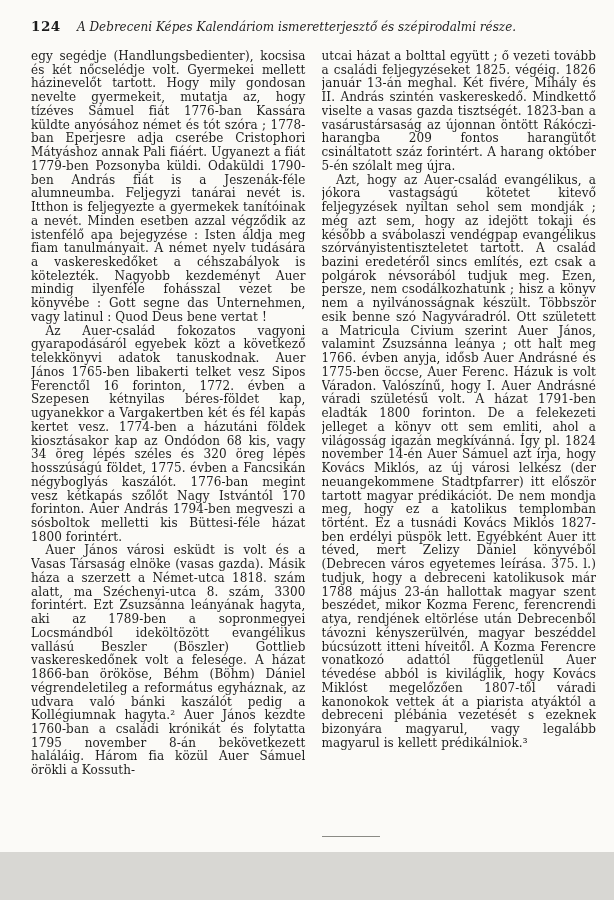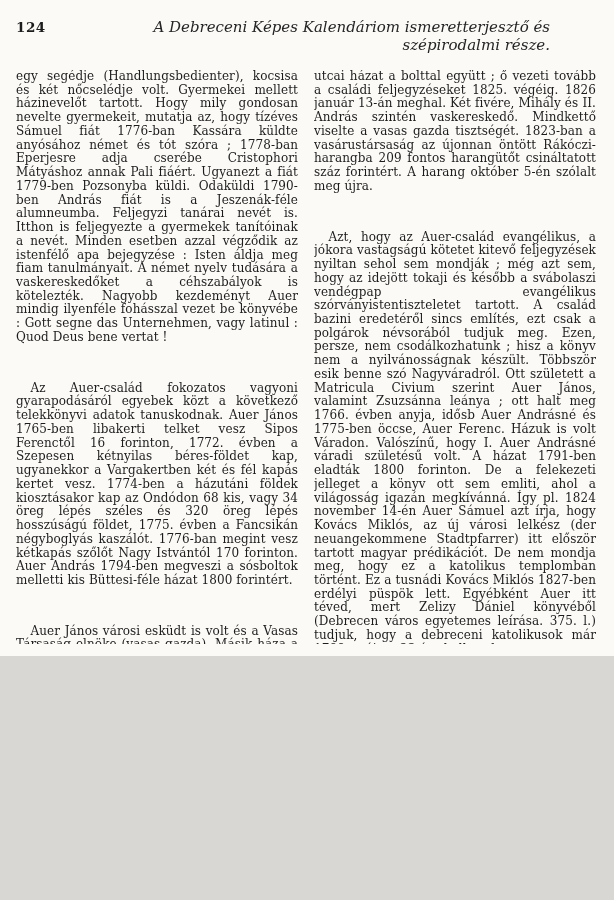--- a/index.html
+++ b/index.html
@@ -1,44 +1,44 @@
 <!DOCTYPE html>
 <html lang="hu"><head>
 <meta charset="utf-8">
 <style>
   html, body { margin: 0; padding: 0; background: #d8d7d3; }
   .page {
     width: 614px;
-    height: 656px;
+    height: 852px;
     margin: 0 auto;
     background: #fbfaf7;
     color: #1c1c1c;
     box-sizing: border-box;
-    padding: 14px 18px 12px 16px;
+    padding: 14px 18px 12px 31px;
     display: flex;
     flex-direction: column;
     font-family: "DejaVu Serif", "Liberation Serif", serif;
     overflow: hidden;
   }
   .page-header {
     display: flex;
     align-items: baseline;
     margin: 4px 0 16px 0;
   }
   .page-number {
     font-weight: bold;
     font-size: 13.5px;
     width: 46px;
     letter-spacing: 0.5px;
   }
   .header-title {
     flex: 1;
-    text-align: right;
+    text-align: left;
     font-style: italic;
-    font-size: 15px;
+    font-size: 12px;
     color: #252525;
   }
   .header-spacer { width: 46px; }
   .columns {
     flex: 1;
     display: flex;
     gap: 16px;
     min-height: 0;
   }
   .col {
@@ -46,21 +46,21 @@
     display: flex;
     flex-direction: column;
     text-align: justify;
     font-size: 12px;
     line-height: 1.145;
     overflow: hidden;
     hyphens: auto;
     letter-spacing: 0.1px;
   }
   .para { margin: 0; }
-  .para + .para { text-indent: 1.2em; margin-top: 37px; }
+  .para + .para { text-indent: 1.2em; }
   .footnote {
     margin-top: auto;
     padding-top: 8px;
   }
   .footnote-rule {
     width: 58px;
     border-top: 1px solid #8a8a85;
     margin-bottom: 3px;
   }
   .footnote-text {

